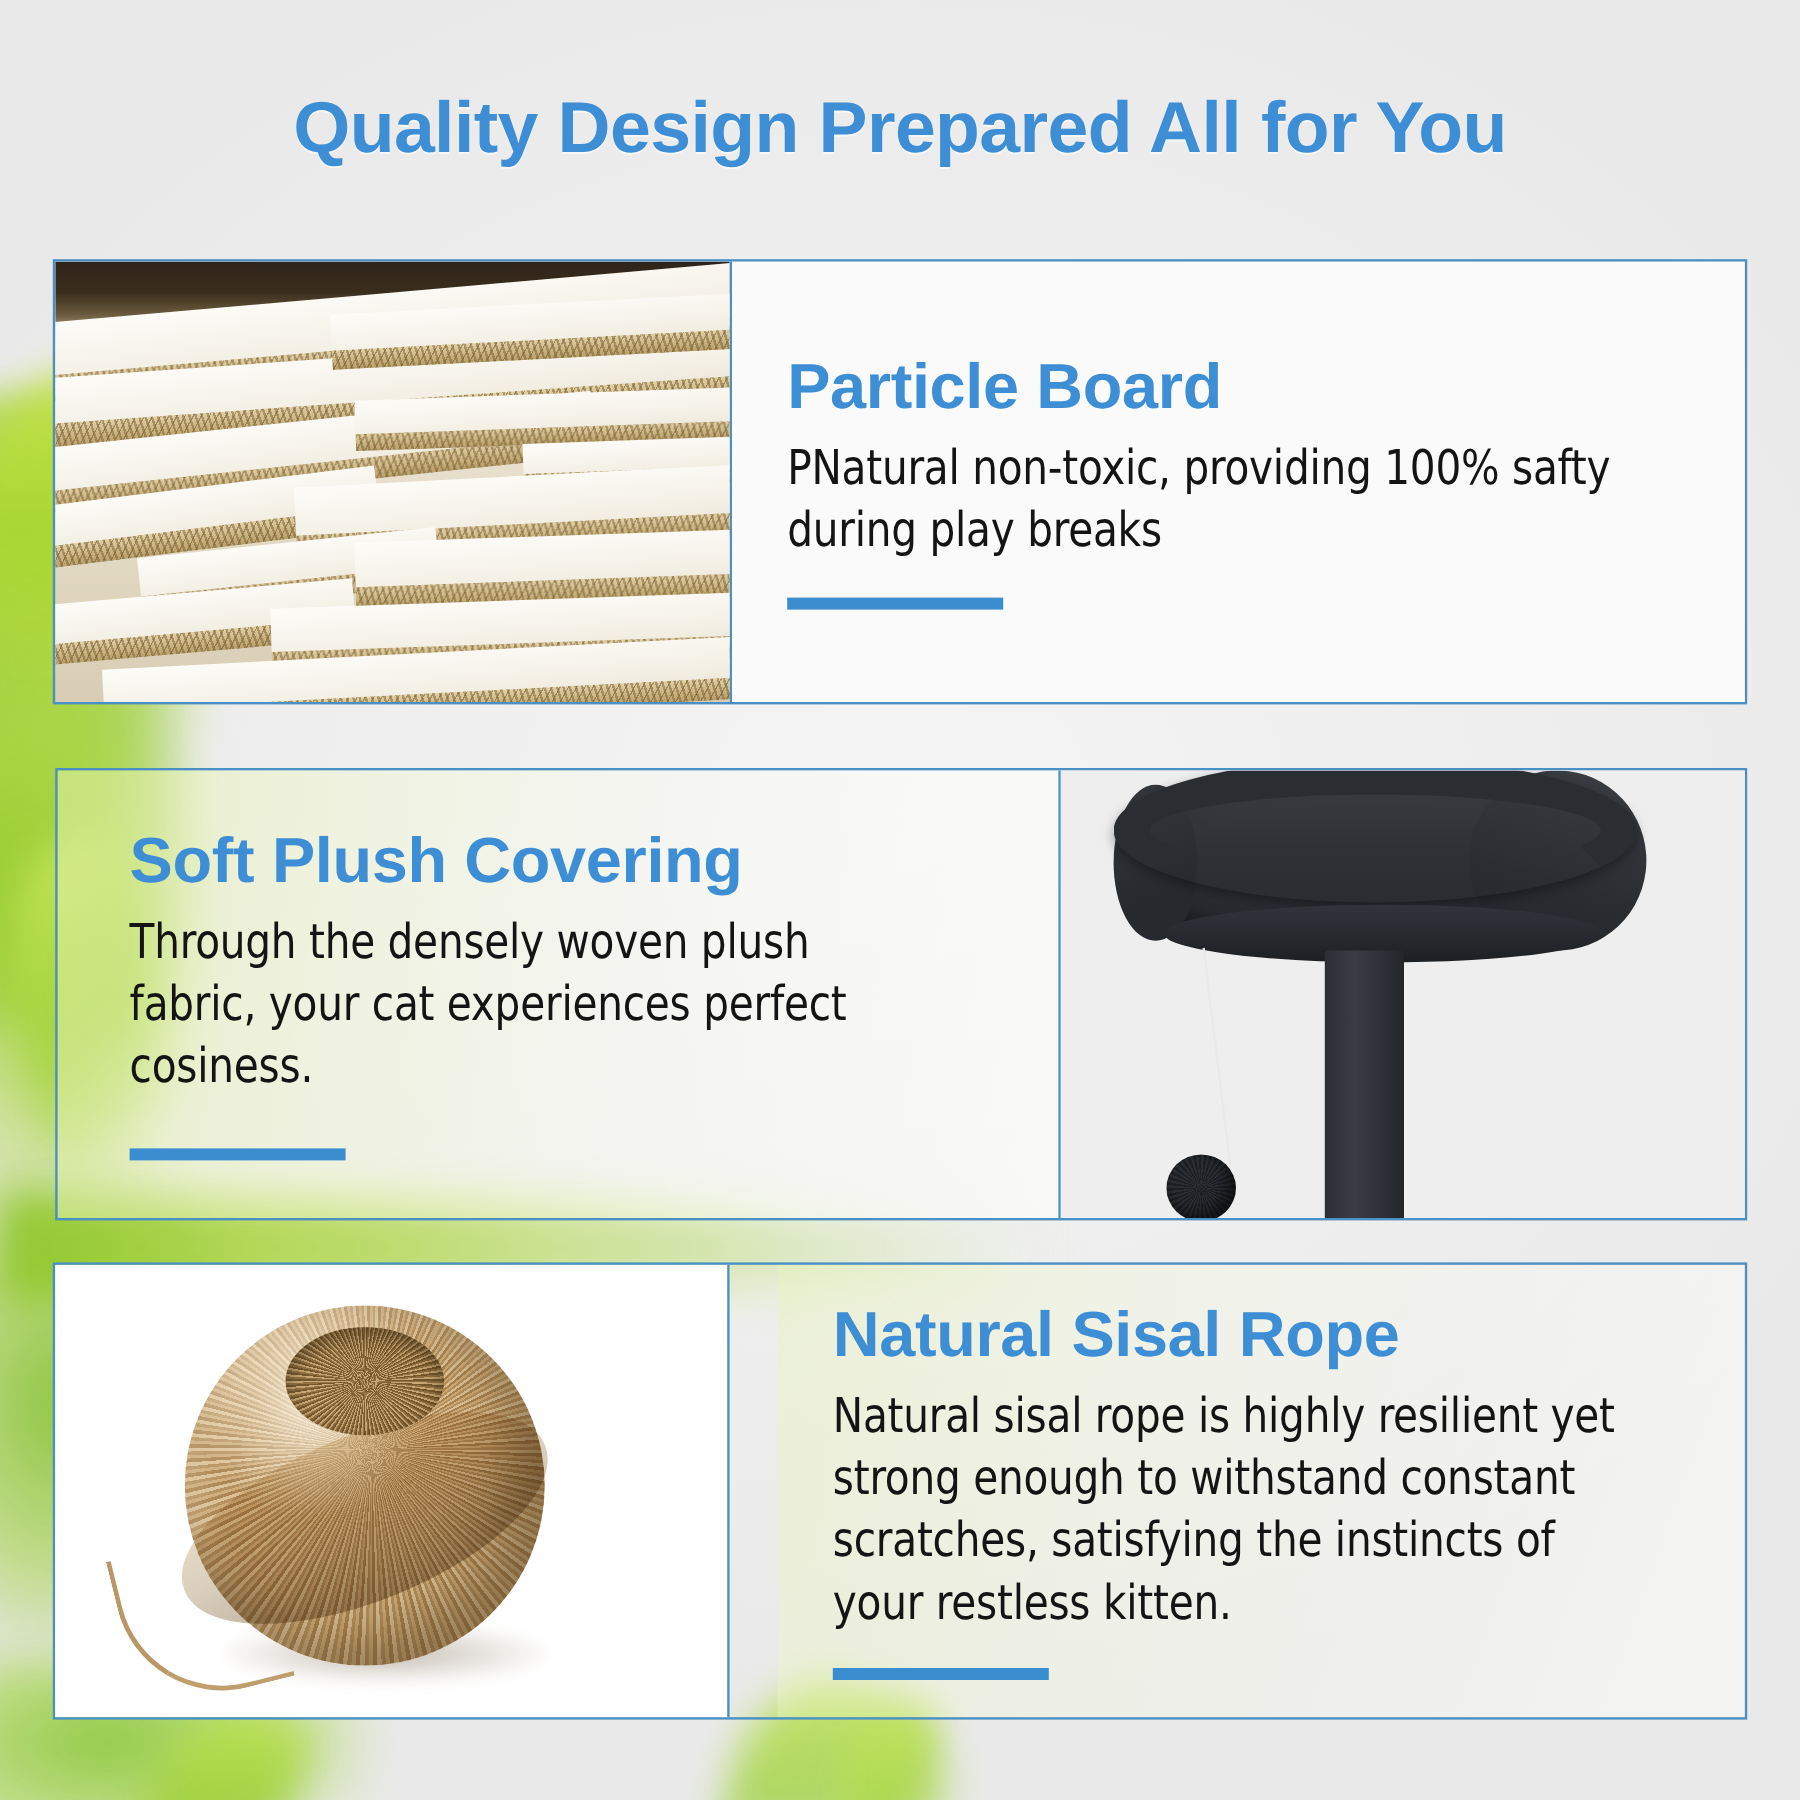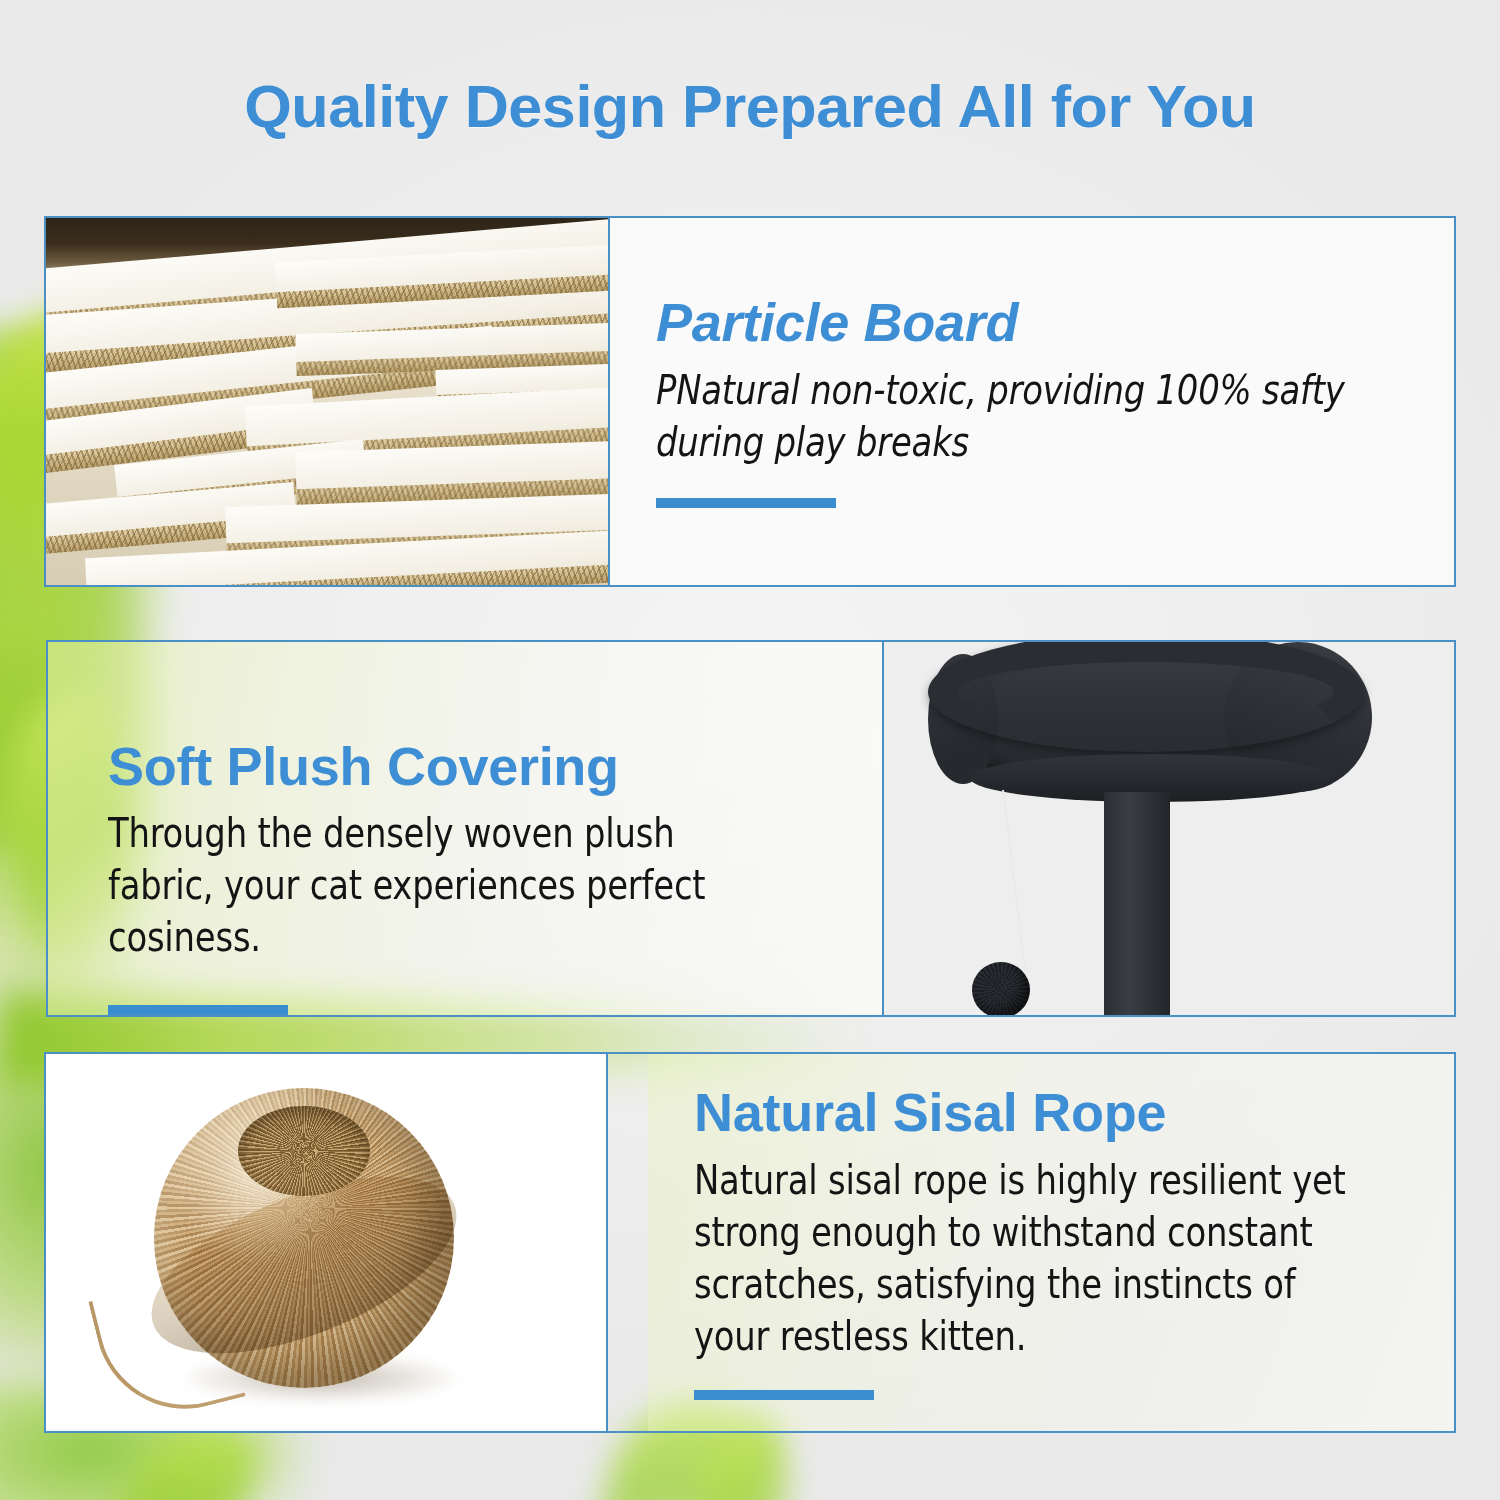--- a/index.html
+++ b/index.html
@@ -113,21 +113,21 @@
   }
 
   
   .card {
     position: absolute;
     border: 2px solid #4a90c4;
     display: flex;
     overflow: hidden;
   }
 
-  .card-1 { left: 44px; top: 216px;  width: 1412px; height: 371px; font-style: italic; }
+  .card-1 { left: 44px; top: 216px;  width: 1412px; height: 371px; }
   .card-2 { left: 46px; top: 640px;  width: 1410px; height: 377px; }
   .card-3 { left: 44px; top: 1052px; width: 1412px; height: 381px; gap: 40px; }
 
   .panel-img {
     position: relative;
     overflow: hidden;
     flex: 0 0 auto;
   }
   .panel-text {
     flex: 1 1 auto;
@@ -146,21 +146,20 @@
   .card-2 .panel-text {
     background: linear-gradient(100deg,
         rgba(226,240,168,.55) 0%,
         rgba(240,247,205,.45) 28%,
         rgba(250,252,238,.35) 55%,
         rgba(253,253,250,.5) 80%,
         rgba(252,252,250,.75) 100%);
     border-right: 2px solid #4a90c4;
     flex: 0 0 836px;
     padding-left: 60px;
-    justify-content: flex-end;
   }
   .card-2 .panel-img { flex: 1 1 auto; width: auto; background: #efefef; }
 
   
   .card-3 .panel-img  { width: 562px; border-right: 2px solid #4a90c4; background:#ffffff; }
   .card-3 .panel-text {
     background: linear-gradient(110deg,
         rgba(232,243,186,.45) 0%,
         rgba(244,249,214,.35) 30%,
         rgba(252,253,242,.3) 62%,

